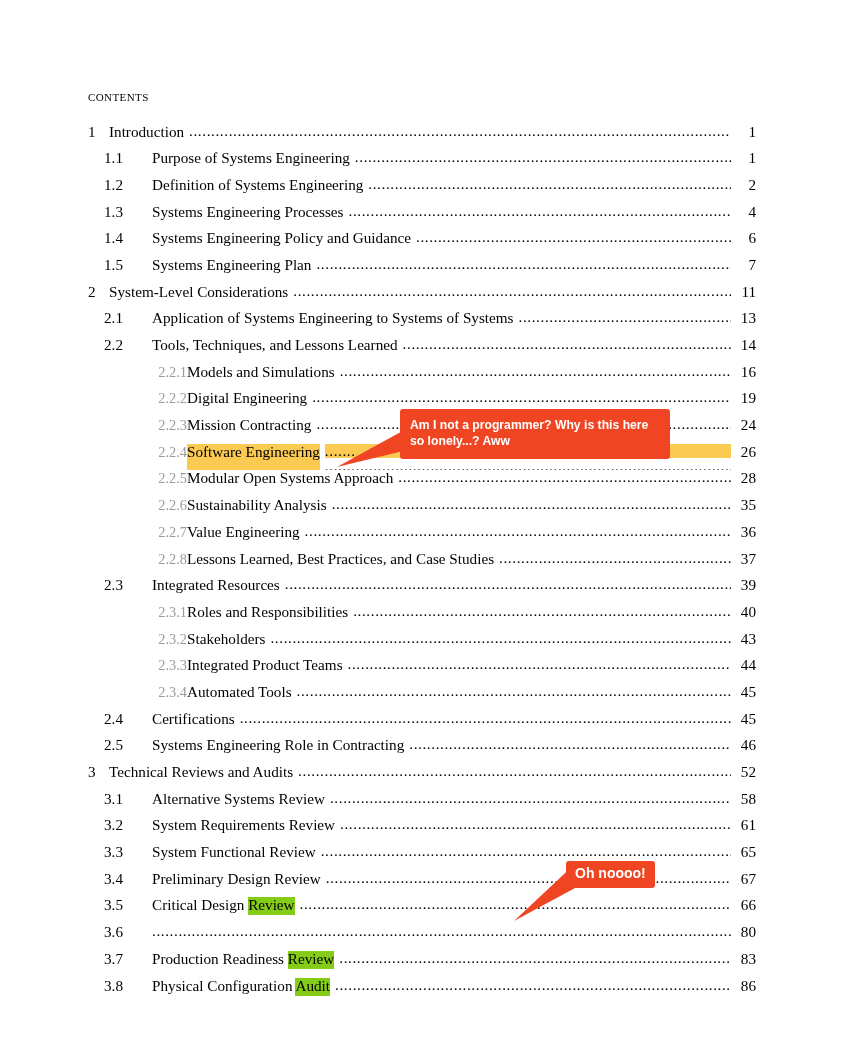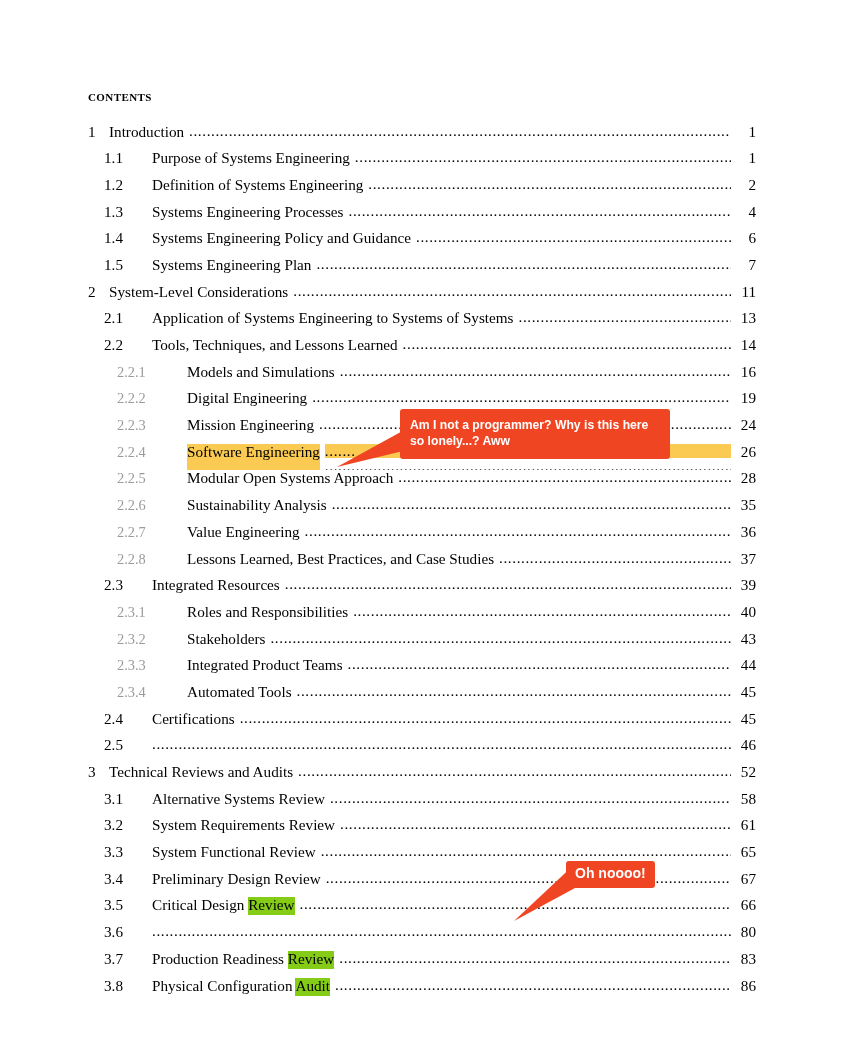--- a/index.html
+++ b/index.html
@@ -27,21 +27,21 @@
   #content {
     position: absolute;
     left: 88px;
     top: 88px;
     width: 668px;
   }
 
   
   .contents-heading {
     font-family: "Liberation Serif", "DejaVu Serif", serif;
-    font-weight: bold;
+    font-weight: normal;
     font-size: 15.5px;
     letter-spacing: 0.4px;
     font-variant: small-caps;
     text-transform: lowercase;
     margin: 0 0 20px 0;
     line-height: 1;
   }
   .contents-heading::first-letter { font-size: 1em; }
 
   
@@ -85,21 +85,21 @@
 
   
   .lvl1 .toc-num { width: 21px; }
   .lvl1 .toc-title { padding-right: 5px; }
 
   .lvl2 { padding-left: 16px; }
   .lvl2 .toc-num { width: 48px; }
   .lvl2 .toc-title { padding-right: 5px; }
 
   .lvl3 { padding-left: 29px; }
-  .lvl3 .toc-num { width: 70px; color: #9a9a9a; font-size: 14.4px; }
+  .lvl3 .toc-num { width: 70px; color: #9a9a9a; font-size: 14.4px; text-align: right; }
   .lvl3 .toc-title { padding-right: 5px; }
 
   
   .hl-yellow {
     background: #facA52;
     background: #faca52;
     padding: 1px 0 18px 0;
     margin-top: 31px;
   }
   .hl-pink {
@@ -237,21 +237,21 @@
         <div class="toc-row lvl3">
           <div class="toc-num">2.2.2</div>
           <div class="toc-title">Digital Engineering</div>
           <div class="toc-dots">
             <span>...................................................................................................................................................................................................................................................................</span>
           </div>
           <div class="toc-page">19</div>
         </div>
         <div class="toc-row lvl3">
           <div class="toc-num">2.2.3</div>
-          <div class="toc-title">Mission Engineering</div>
+          <div class="toc-title">Mission Contracting</div>
           <div class="toc-dots">
             <span>...................................................................................................................................................................................................................................................................</span>
           </div>
           <div class="toc-page">24</div>
         </div>
         <div class="toc-row lvl3">
           <div class="toc-num">2.2.4</div>
           <div class="toc-title"><span class="hl-yellow">Software Engineering</span></div>
           <div class="toc-dots">
             <span><span class="dots-hl-yellow">.......</span>............................................................................................................................................................................................................................................................</span>
@@ -333,20 +333,21 @@
         <div class="toc-row lvl2">
           <div class="toc-num">2.4</div>
           <div class="toc-title">Certifications</div>
           <div class="toc-dots">
             <span>...................................................................................................................................................................................................................................................................</span>
           </div>
           <div class="toc-page">45</div>
         </div>
         <div class="toc-row lvl2">
           <div class="toc-num">2.5</div>
+          <div class="toc-title">Systems Engineering Role in Contracting</div>
           <div class="toc-dots">
             <span>...................................................................................................................................................................................................................................................................</span>
           </div>
           <div class="toc-page">46</div>
         </div>
         <div class="toc-row lvl1">
           <div class="toc-num">3</div>
           <div class="toc-title">Technical Reviews and Audits</div>
           <div class="toc-dots">
             <span>...................................................................................................................................................................................................................................................................</span>

